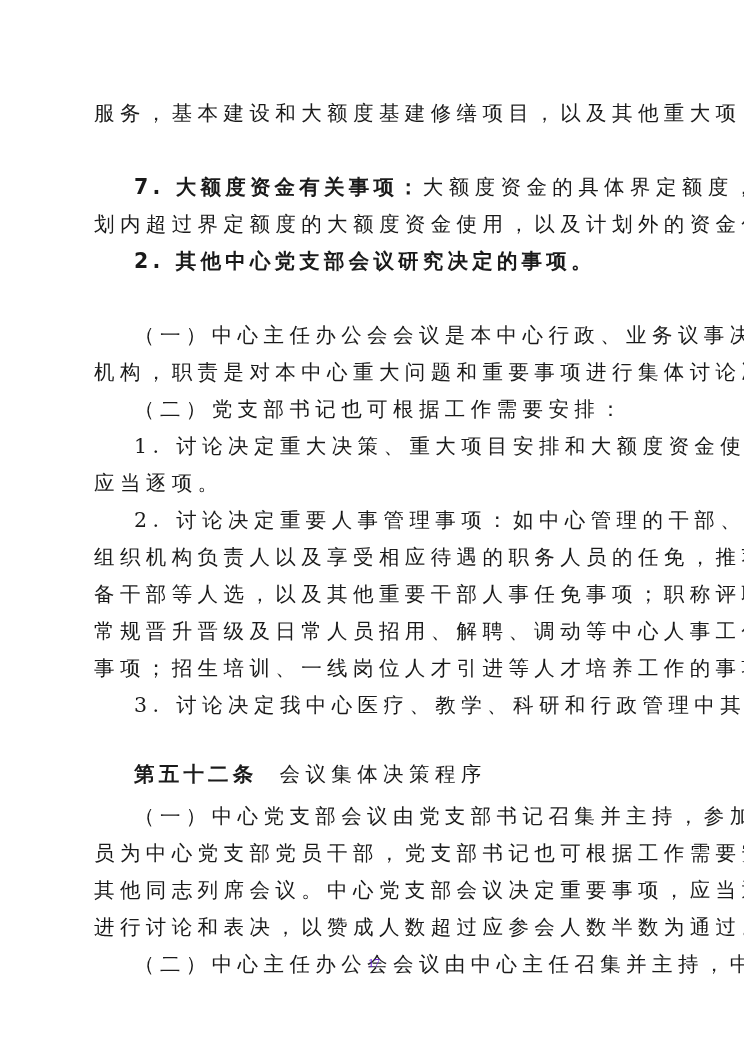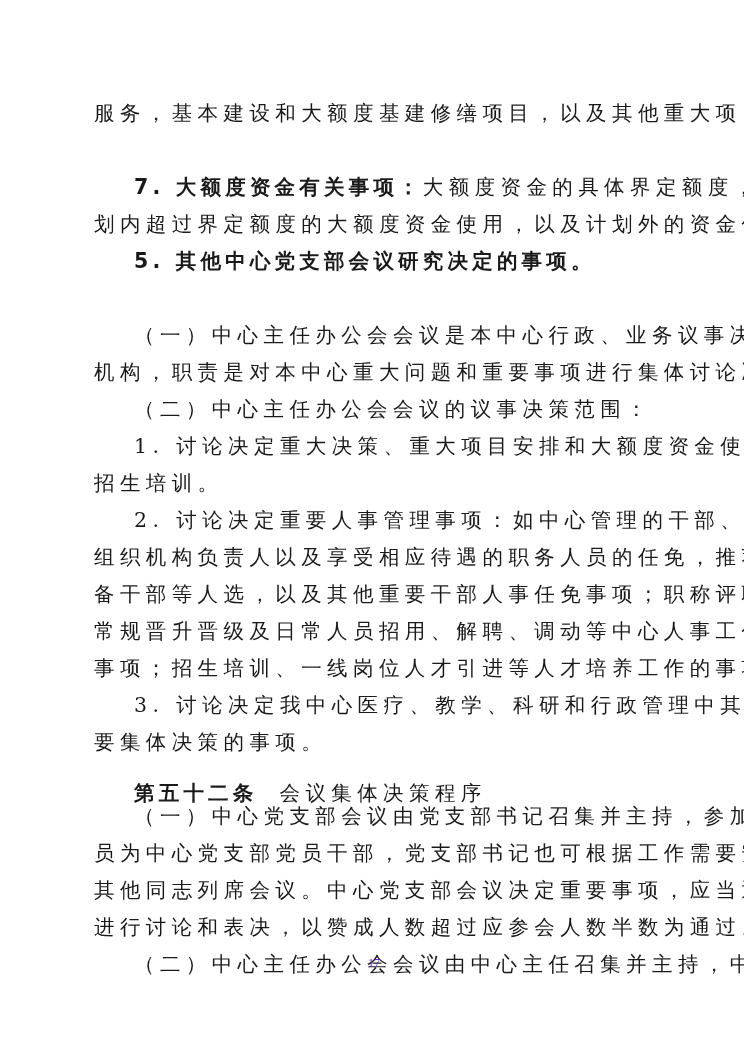--- a/index.html
+++ b/index.html
@@ -50,37 +50,36 @@
 </head>
 <body>
 
 <div class="page">
 
   <div class="line" style="top:95px"><span>服务，基本建设和大额度基建修缮项目，以及其他重大项目安</span></div>
 
   <div class="line indent" style="top:169px"><span class="b">7. 大额度资金有关事项：</span><span>大额度资金的具体界定额度，计</span></div>
   <div class="line" style="top:206px"><span>划内超过界定额度的大额度资金使用，以及计划外的资金使用。</span></div>
 
-  <div class="line indent" style="top:243px"><span class="b">5. 其他中心党支部会议研究决定的事项。</span></div>
+  <div class="line indent" style="top:243px"><span class="b">2. 其他中心党支部会议研究决定的事项。</span></div>
 
 
   <div class="line indent" style="top:317px"><span>（一）中心主任办公会会议是本中心行政、业务议事决策</span></div>
   <div class="line" style="top:354px"><span>机构，职责是对本中心重大问题和重要事项进行集体讨论决策。</span></div>
-  <div class="line indent" style="top:391px"><span>（二）中心主任办公会会议的议事决策范围：</span></div>
+  <div class="line indent" style="top:391px"><span>（二）党支部书记也可根据工作需要安排：</span></div>
   <div class="line indent" style="top:428px"><span>1. 讨论决定重大决策、重大项目安排和大额度资金使用事</span></div>
-  <div class="line" style="top:465px"><span>招生培训。</span></div>
+  <div class="line" style="top:465px"><span>应当逐项。</span></div>
   <div class="line indent" style="top:502px"><span>2. 讨论决定重要人事管理事项：如中心管理的干部、内部</span></div>
   <div class="line" style="top:539px"><span>组织机构负责人以及享受相应待遇的职务人员的任免，推荐后</span></div>
   <div class="line" style="top:576px"><span>备干部等人选，以及其他重要干部人事任免事项；职称评聘、</span></div>
   <div class="line" style="top:613px"><span>常规晋升晋级及日常人员招用、解聘、调动等中心人事工作的</span></div>
   <div class="line" style="top:650px"><span>事项；招生培训、一线岗位人才引进等人才培养工作的事项。</span></div>
   <div class="line indent" style="top:687px"><span>3. 讨论决定我中心医疗、教学、科研和行政管理中其他需</span></div>
-  <div class="line" style="top:724px"><span>要集体决策的事项。</span></div>
 
-  <div class="line indent" style="top:775px"><span class="b">第五十二条</span><span class="gap"></span><span>会议集体决策程序</span></div>
+  <div class="line indent" style="top:756px"><span class="b">第五十二条</span><span class="gap"></span><span>会议集体决策程序</span></div>
 
   <div class="line indent" style="top:798px"><span>（一）中心党支部会议由党支部书记召集并主持，参加人</span></div>
   <div class="line" style="top:835px"><span>员为中心党支部党员干部，党支部书记也可根据工作需要安排</span></div>
   <div class="line" style="top:872px"><span>其他同志列席会议。中心党支部会议决定重要事项，应当逐项</span></div>
   <div class="line" style="top:909px"><span>进行讨论和表决，以赞成人数超过应参会人数半数为通过。</span></div>
   <div class="line indent" style="top:946px"><span>（二）中心主任办公会会议由中心主任召集并主持，中心</span></div>
 
   <div class="page-number">17</div>
 </div>
 

